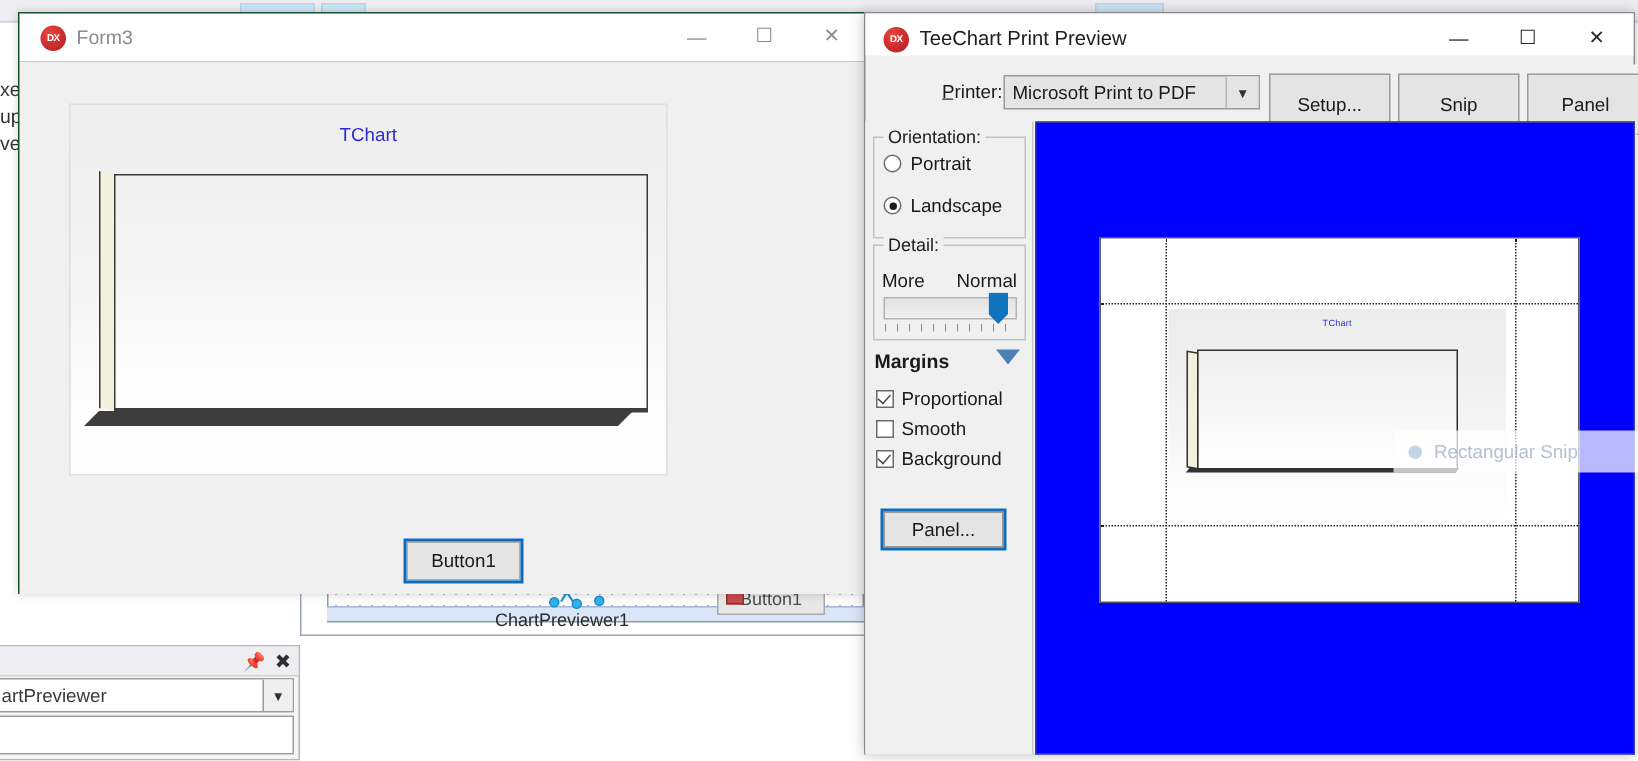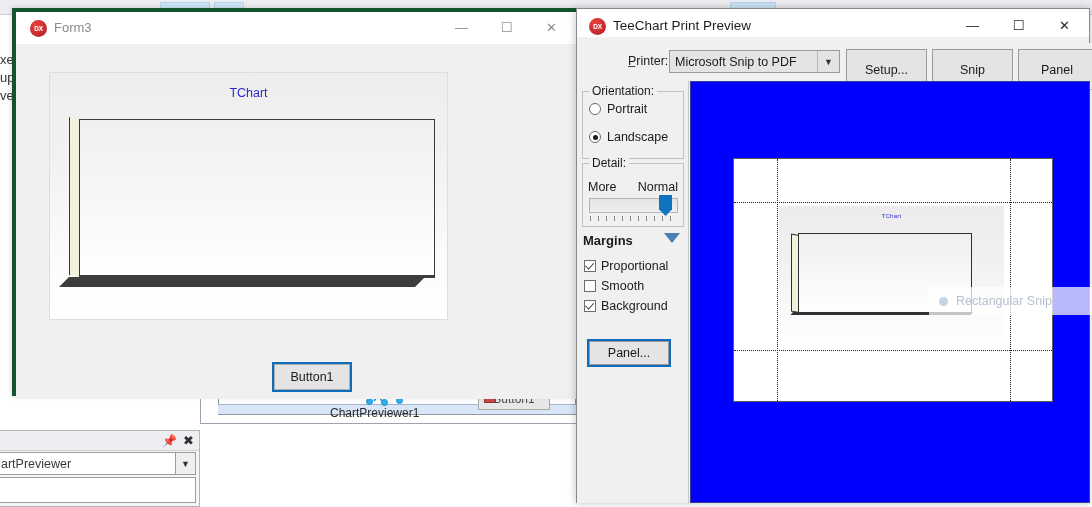--- a/index.html
+++ b/index.html
@@ -53,21 +53,21 @@
                border:1px solid #9d9d9d;box-sizing:border-box;}
   #props-combo-text{position:absolute;left:4px;top:4px;font-size:12.5px;color:#3a3a3a;white-space:nowrap;}
   #props-combo-btn{position:absolute;right:0px;top:0px;width:20px;height:21px;background:#efefef;
                    border-left:1px solid #9d9d9d;box-sizing:border-box;
                    display:flex;align-items:center;justify-content:center;font-size:9px;color:#333;}
   #props-field{position:absolute;left:-1px;top:46px;width:200px;height:26px;background:#ffffff;
                border:1px solid #9d9d9d;box-sizing:border-box;}
 
   
   #form3-window{left:12px;top:8px;width:568px;height:388px;background:#4c1d95;
-                border:4px solid #14532d;box-sizing:border-box;
+                border:1px solid #14532d;box-sizing:border-box;
                 box-shadow:0 0 6px rgba(0,0,0,.18);padding-left:16px;}
   #form3-titlebar{position:absolute;left:0;top:0;width:100%;height:32px;background:#ffffff;}
   #form3-icon{position:absolute;left:14px;top:8px;width:17px;height:17px;border-radius:50%;
               background:radial-gradient(circle at 35% 30%, #e8453c 0%, #c1272d 70%, #8d1a1f 100%);
               display:flex;align-items:center;justify-content:center;
               font-size:6.5px;font-weight:bold;color:#fff;letter-spacing:-0.3px;
               font-family:"Liberation Sans",sans-serif;}
   #form3-title{position:absolute;left:38px;top:8px;font-size:13px;color:#8a8a8a;}
   .winbtn{position:absolute;top:0;width:45px;height:30px;display:flex;
           align-items:center;justify-content:center;color:#8d8d8d;font-size:13px;}
@@ -268,21 +268,21 @@
     <div id="pv-icon">DX</div>
     <div id="pv-title">TeeChart Print Preview</div>
     <div class="pvwinbtn" id="pv-min">—</div>
     <div class="pvwinbtn" id="pv-max">☐</div>
     <div class="pvwinbtn" id="pv-close">✕</div>
   </div>
 
   <div id="pv-toolbar">
     <div id="pv-printer-label">P̲rinter:</div>
     <div id="pv-printer-combo">
-      <span id="pv-printer-value">Microsoft Snip to PDF</span>
+      <span id="pv-printer-value">Microsoft Print to PDF</span>
       <span id="pv-printer-arrow">▼</span>
     </div>
     <div class="pvbtn" id="pv-setup">Setup...</div>
     <div class="pvbtn" id="pv-print">Snip</div>
     <div class="pvbtn" id="pv-close-btn">Panel</div>
   </div>
 
   <div id="pv-body">
 
     <div id="pv-canvas">

